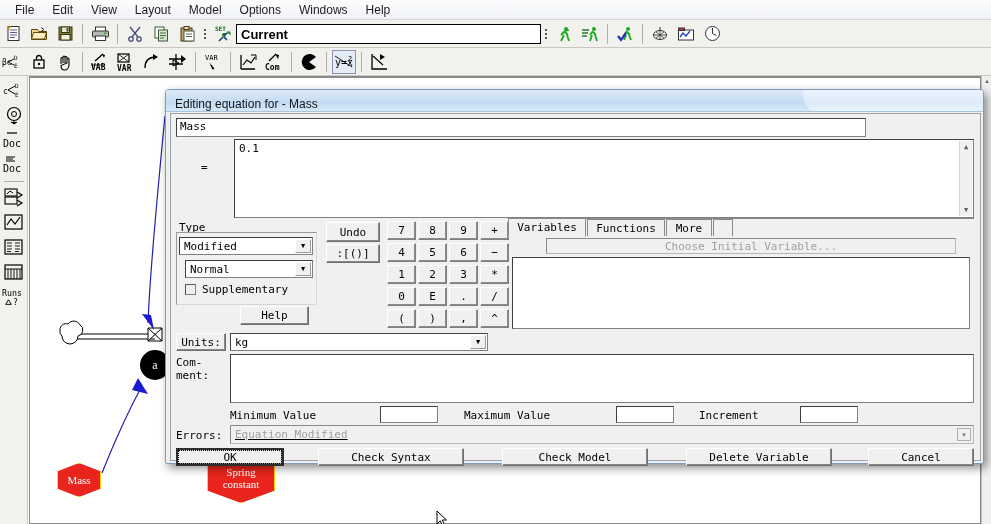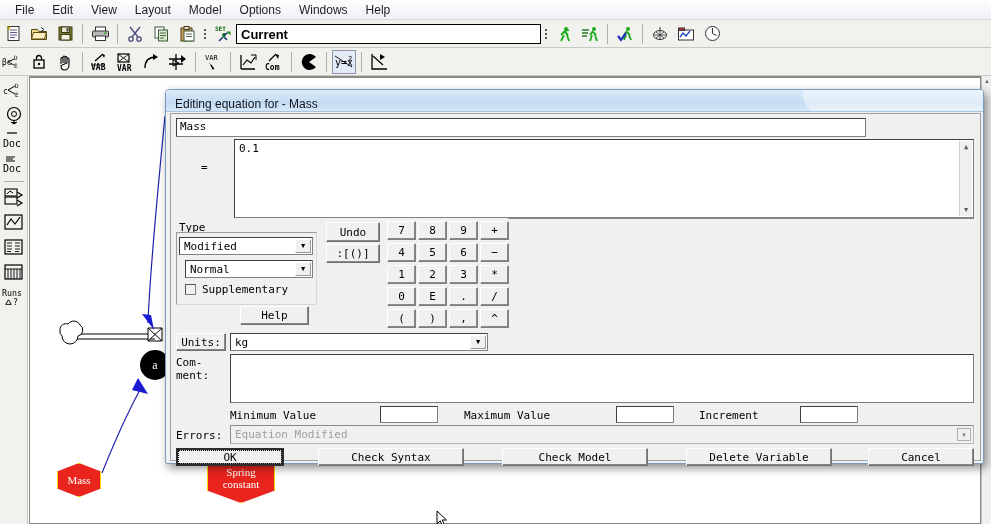--- a/index.html
+++ b/index.html
@@ -585,32 +585,44 @@
         <span class="arrow">▼</span>
       </div>
 
       <div class="label-m" style="position:absolute; left:5px; top:242px; line-height:13px;">
         <div>Com-</div>
         <div>ment:</div>
       </div>
       <div class="txt-field" style="position:absolute; left:59px; top:240px; width:744px; height:49px;"></div>
 
       <div style="position:absolute; left:337px; top:104px; width:466px; height:1px; background:#8a8a8a;"></div>
+      <div style="position:absolute; left:337px; top:105px; width:466px; height:112px;">
+        <div class="tab active" style="left:0px; width:78px;">Variables</div>
+        <div class="tab" style="left:79px; width:78px;">Functions</div>
+        <div class="tab" style="left:158px; width:46px;">More</div>
+        <div class="tab" style="left:205px; width:20px; background:#f0f0f0;"></div>
+
+        <div class="sunken-bar" style="position:absolute; left:38px; top:19px; width:410px; height:16px;">
+          <span class="label-dis">Choose Initial Variable...</span>
+        </div>
+
+        <div class="listbox" style="position:absolute; left:4px; top:38px; width:458px; height:72px;"></div>
+      </div>
 
       <div class="label-m" style="position:absolute; left:59px; top:295px;">Minimum Value</div>
       <div class="txt-field" style="position:absolute; left:209px; top:292px; width:58px; height:17px;"></div>
 
       <div class="label-m" style="position:absolute; left:293px; top:295px;">Maximum Value</div>
       <div class="txt-field" style="position:absolute; left:445px; top:292px; width:58px; height:17px;"></div>
 
       <div class="label-m" style="position:absolute; left:528px; top:295px;">Increment</div>
       <div class="txt-field" style="position:absolute; left:629px; top:292px; width:58px; height:17px;"></div>
 
       <div class="label-m" style="position:absolute; left:5px; top:315px;text-align:right;">Errors:</div>
-      <div class="sunken-bar" style="position:absolute; left:59px; top:311px; width:744px; height:19px; justify-content:flex-start; padding-left:4px; position:absolute;">
+      <div class="sunken-bar" style="position:absolute; left:59px; top:311px; width:744px; height:19px; justify-content:flex-start; padding-left:4px; position:absolute;text-decoration:underline;">
         <span class="label-dis">Equation Modified</span>
         <span style="position:absolute; right:2px; top:2px; width:14px; height:13px; background:#f0f0f0; border:1px solid #b0b0b0; display:flex; align-items:center; justify-content:center; font-size:6px; color:#808080;">▼</span>
       </div>
 
       <div class="btn focus" style="position:absolute; left:5px; top:334px; width:108px; height:18px;">OK</div>
       <div class="btn" style="position:absolute; left:147px; top:334px; width:146px; height:18px;">Check Syntax</div>
       <div class="btn" style="position:absolute; left:331px; top:334px; width:146px; height:18px;">Check Model</div>
       <div class="btn" style="position:absolute; left:515px; top:334px; width:146px; height:18px;">Delete Variable</div>
       <div class="btn" style="position:absolute; left:697px; top:334px; width:106px; height:18px;">Cancel</div>
 

